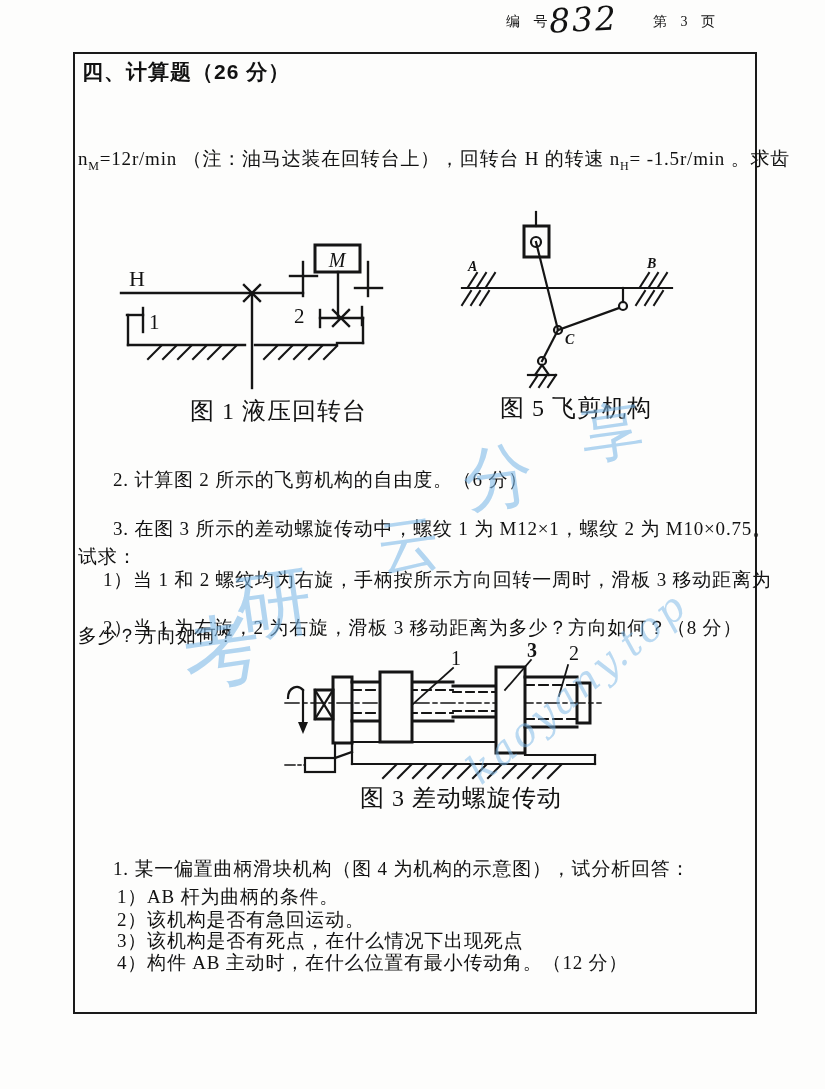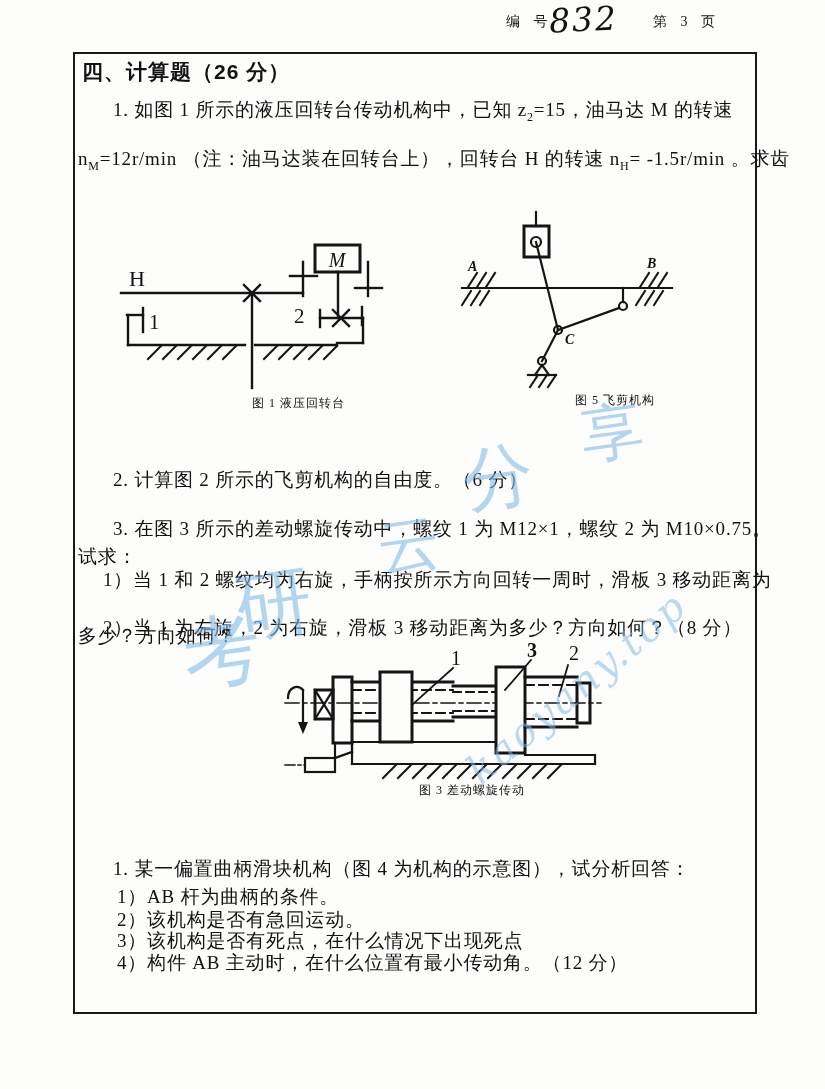--- a/index.html
+++ b/index.html
@@ -7,42 +7,41 @@
   #page{
     position:relative;width:825px;height:1089px;background:#fdfdfc;overflow:hidden;
     font-family:"Liberation Serif","DejaVu Serif",serif;color:#121212;
   }
   .abs{position:absolute;white-space:nowrap;}
   .hdr{font-size:14px;letter-spacing:5px;}
   .hand{font-family:"DejaVu Serif",serif;font-style:italic;font-size:33px;transform:rotate(-3deg);letter-spacing:2px;}
   .boxframe{position:absolute;left:73px;top:52px;width:680px;height:958px;border:2px solid #1a1a1a;}
   .sechead{font-family:"Liberation Sans","DejaVu Sans",sans-serif;font-weight:bold;font-size:21px;letter-spacing:1px;}
   .body19{font-size:19px;letter-spacing:0.8px;}
-  .cap{font-size:12px;letter-spacing:1px;text-align:right;}
+  .cap{font-size:24px;letter-spacing:1px;text-align:left;}
   sub{font-size:12px;}
   svg{position:absolute;overflow:visible;}
   .wm{position:absolute;color:#7db9e8;pointer-events:none;line-height:1;}
   .wmchar{opacity:0.58;transform:rotate(-8deg);font-family:"DejaVu Serif",serif;}
   .wmsite{opacity:0.52;font-style:italic;font-size:40px;letter-spacing:3px;transform:rotate(-40deg);transform-origin:0 50%;font-family:"DejaVu Serif",serif;}
   .figtext{font-family:"Liberation Serif","DejaVu Serif",serif;fill:#121212;}
 </style>
 </head>
 <body>
 
 <div id="page">
 
   <div class="abs hdr" style="left:506px;top:13px;">编 号</div>
   <div class="abs hand" style="left:549px;top:0px;">832</div>
   <div class="abs hdr" style="left:653px;top:13px;">第 3 页</div>
 
   <div class="boxframe"></div>
 
   <div class="abs sechead" style="left:82px;top:58px;">四、计算题（26 分）</div>
 
-  <div class="abs body19" style="left:113px;top:97px;"><span>1. 如图 1 所示的液压回转台传动机构中，已知 z</span><sub>2</sub><span>=15，油马达 M 的转速</span></div>
 
   <div class="abs body19" style="left:78px;top:146px;"><span>n</span><sub>M</sub><span>=12r/min （注：油马达装在回转台上），回转台 H 的转速 n</span><sub>H</sub><span>= -1.5r/min 。求齿</span></div>
 
 
   <svg style="left:96px;top:222px;" width="292" height="180" viewBox="0 0 292 180">
     <g stroke="#151515" stroke-width="2.4" fill="none" stroke-linecap="square">
 
       <line x1="25" y1="71" x2="207" y2="71"></line>
 
       <line x1="148" y1="63" x2="164" y2="79"></line>

